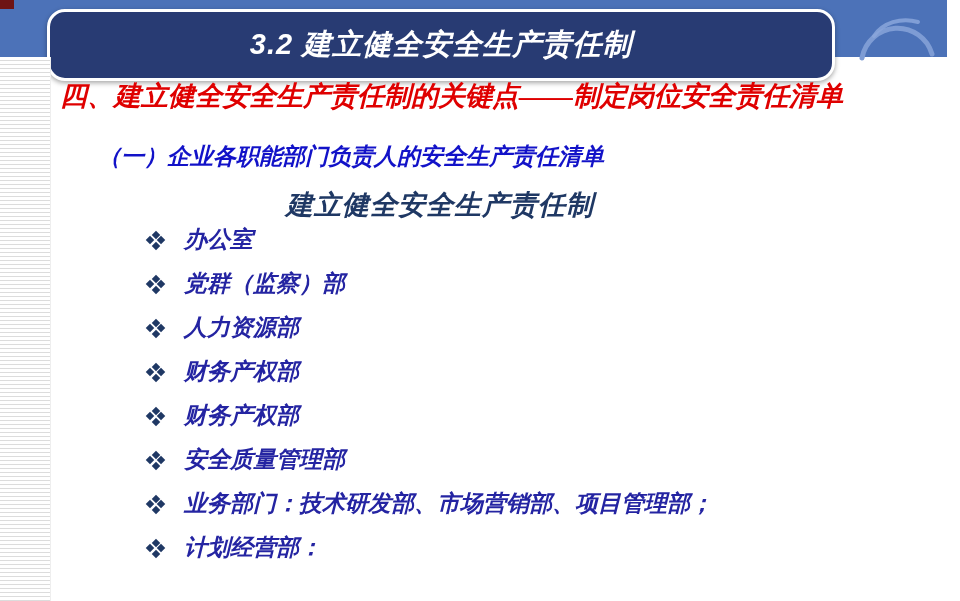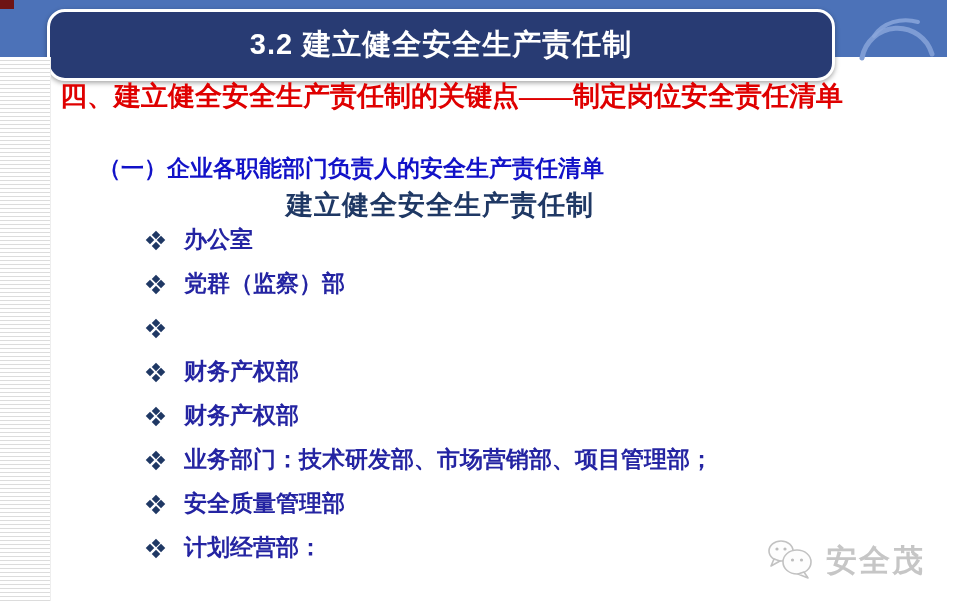--- a/index.html
+++ b/index.html
@@ -2,20 +2,21 @@
 <html><head>
 <meta charset="utf-8">
 <style>
   html,body{margin:0;padding:0;background:#ffffff;}
   #slide{
     position:relative;
     width:947px;height:601px;
     background:#ffffff;
     overflow:hidden;
     font-family:"Liberation Sans", sans-serif;
+    font-style:italic;
   }
 
   
   .top-banner{
     position:absolute;left:0;top:0;width:960px;height:57px;
     background:#4C72B8;
   }
   .red-corner{
     position:absolute;left:0;top:0;width:14px;height:9px;
     background:#6E1414;
@@ -55,21 +56,20 @@
     font-family:"Liberation Serif","DejaVu Serif",serif;
     letter-spacing:0px;white-space:nowrap;
   }
 
   
   .sub-heading{
     position:absolute;left:98px;top:142px;
     color:#1212C8;font-weight:bold;font-size:23px;line-height:28px;
     font-family:"Liberation Sans",sans-serif;
     white-space:nowrap;
-    margin-top:12px;
   }
 
   
   .list-title{
     position:absolute;left:286px;top:189px;
     color:#1F3864;font-weight:bold;font-size:27px;line-height:32px;
     letter-spacing:1px;
     font-family:"Liberation Sans",sans-serif;
     white-space:nowrap;
   }
@@ -158,20 +158,21 @@
         </span>
       <span class="li-text">党群（监察）部</span>
     </li>
     <li>
       <span class="bullet">
           <i class="n"></i>
           <i class="w"></i>
           <i class="e"></i>
           <i class="s"></i>
         </span>
+      <span class="li-text">人力资源部</span>
     </li>
     <li>
       <span class="bullet">
           <i class="n"></i>
           <i class="w"></i>
           <i class="e"></i>
           <i class="s"></i>
         </span>
       <span class="li-text">财务产权部</span>
     </li>
@@ -184,55 +185,36 @@
         </span>
       <span class="li-text">财务产权部</span>
     </li>
     <li>
       <span class="bullet">
           <i class="n"></i>
           <i class="w"></i>
           <i class="e"></i>
           <i class="s"></i>
         </span>
+      <span class="li-text">安全质量管理部</span>
+    </li>
+    <li>
+      <span class="bullet">
+          <i class="n"></i>
+          <i class="w"></i>
+          <i class="e"></i>
+          <i class="s"></i>
+        </span>
       <span class="li-text">业务部门：技术研发部、市场营销部、项目管理部；</span>
     </li>
     <li>
       <span class="bullet">
           <i class="n"></i>
           <i class="w"></i>
           <i class="e"></i>
           <i class="s"></i>
         </span>
-      <span class="li-text">安全质量管理部</span>
-    </li>
-    <li>
-      <span class="bullet">
-          <i class="n"></i>
-          <i class="w"></i>
-          <i class="e"></i>
-          <i class="s"></i>
-        </span>
       <span class="li-text">计划经营部：</span>
     </li>
   </ul>
 
-  <div class="watermark">
-    <span>
-      <svg width="52" height="44" viewBox="0 0 52 44">
-        <g fill="#fdfdfd" stroke="#c2c2c2" stroke-width="1.6">
-          <ellipse cx="15" cy="14" rx="12" ry="10"></ellipse>
-          <path d="M 8 22 L 5 29 L 14 24 Z" stroke-linejoin="round"></path>
-          <ellipse cx="31" cy="25" rx="14" ry="12"></ellipse>
-          <path d="M 38 35 L 42 41 L 32 37 Z" stroke-linejoin="round"></path>
-        </g>
-        <g fill="#bdbdbd">
-          <circle cx="11" cy="12" r="1.6"></circle>
-          <circle cx="19" cy="12" r="1.6"></circle>
-          <circle cx="26.5" cy="23" r="1.6"></circle>
-          <circle cx="35.5" cy="23" r="1.6"></circle>
-        </g>
-      </svg>
-    </span>
-    <span class="wm-text">安全茂</span>
-  </div>
 
 </div>
 
 </body></html>

